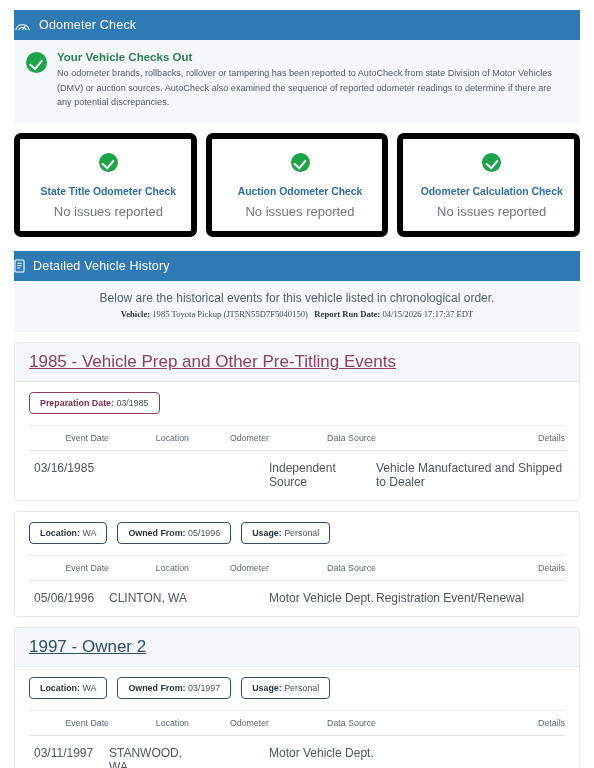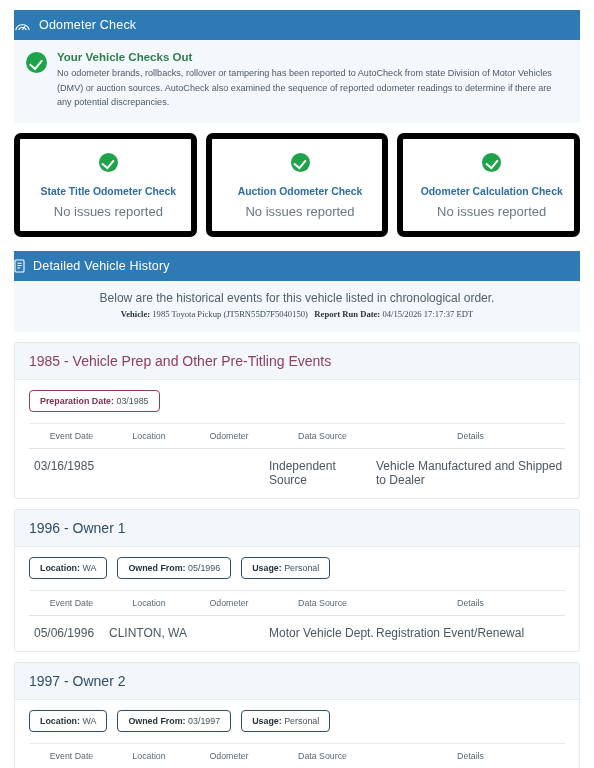--- a/index.html
+++ b/index.html
@@ -139,21 +139,21 @@
     border: 1px solid #e4e8ec;
     border-radius: 3px;
     overflow: hidden;
     background: #fff;
   }
   .group-head {
     background: #f3f6fa;
     padding: 9px 0 9px 14px;
     border-bottom: 1px solid #e8ecf0;
   }
-  .group-title { font-size: 14px; }
+  .group-title { font-size: 17px; text-decoration: underline; }
   .group-title.prep { color: #8e3f61; }
   .group-title.owner { color: #2f4d69; }
 
   .group-body { padding: 10px 14px 0 14px; }
 
   .badges { display: flex; gap: 10px; padding-bottom: 11px; }
   .badge {
     border: 1.6px solid #2f4d69;
     border-radius: 4px;
     padding: 5px 10px;
@@ -166,21 +166,21 @@
     border-color: #8e3f61;
   }
   .badge.prep b { color: #7c2f52; }
 
   table.events {
     width: 100%;
     border-collapse: collapse;
     table-layout: fixed;
   }
   table.events th {
-    text-align: center;
+    text-align: right;
     font-weight: 400;
     color: #5b6873;
     font-size: 8.8px;
     padding: 7px 0 7px 0;
     border-top: 1px solid #e7ebee;
     border-bottom: 1px solid #dfe4e8;
     margin-left: 30px;
   }
   table.events td {
     color: #4a5661;
@@ -287,23 +287,20 @@
             <td></td>
             <td>Independent Source</td>
             <td>Vehicle Manufactured and Shipped to Dealer</td>
           </tr>
         </tbody>
       </table>
     </div>
   </div>
 
   <div class="group">
-    <div class="group-head">
-      <span class="group-title owner">1996 - Owner  1</span>
-    </div>
     <div class="group-body">
       <div class="badges">
         <div class="badge">
           <b>Location:</b>
           <span>WA</span>
         </div>
         <div class="badge">
           <b>Owned From:</b>
           <span>05/1996</span>
         </div>

